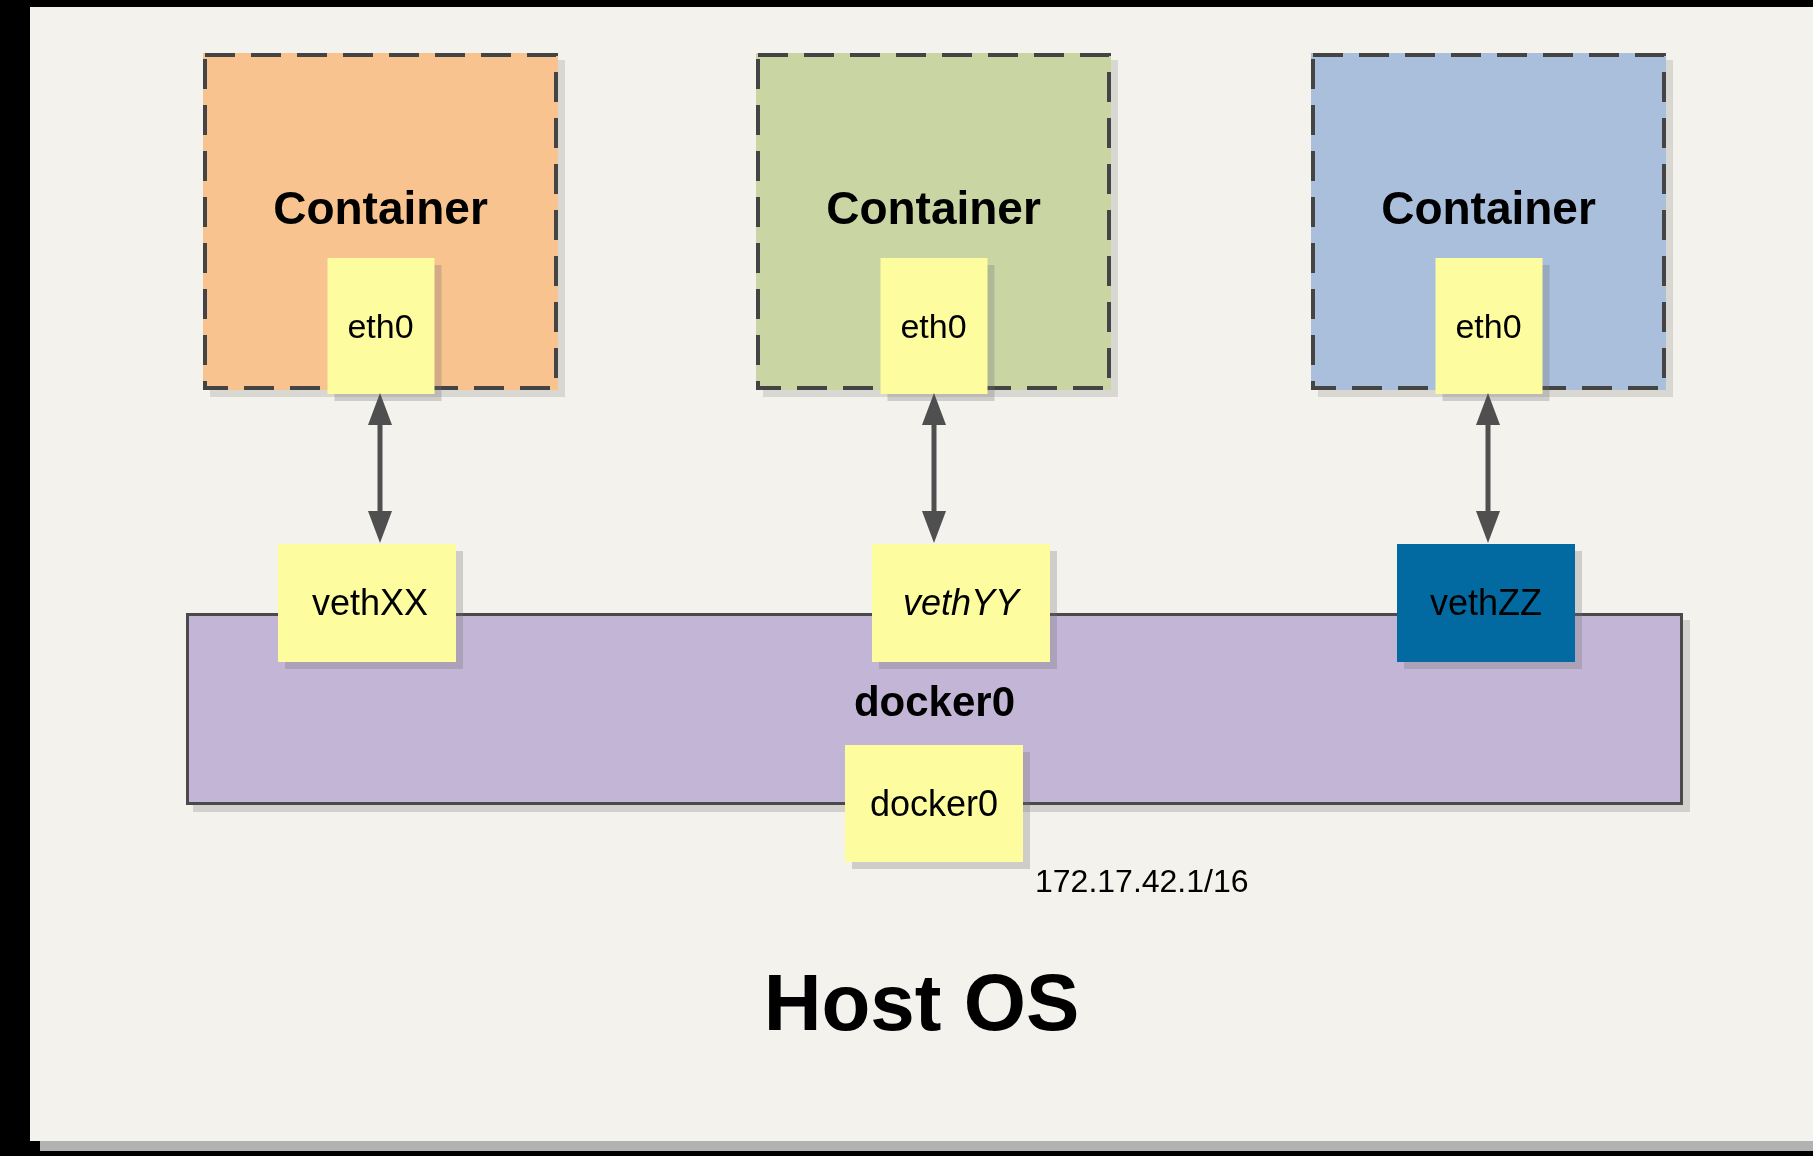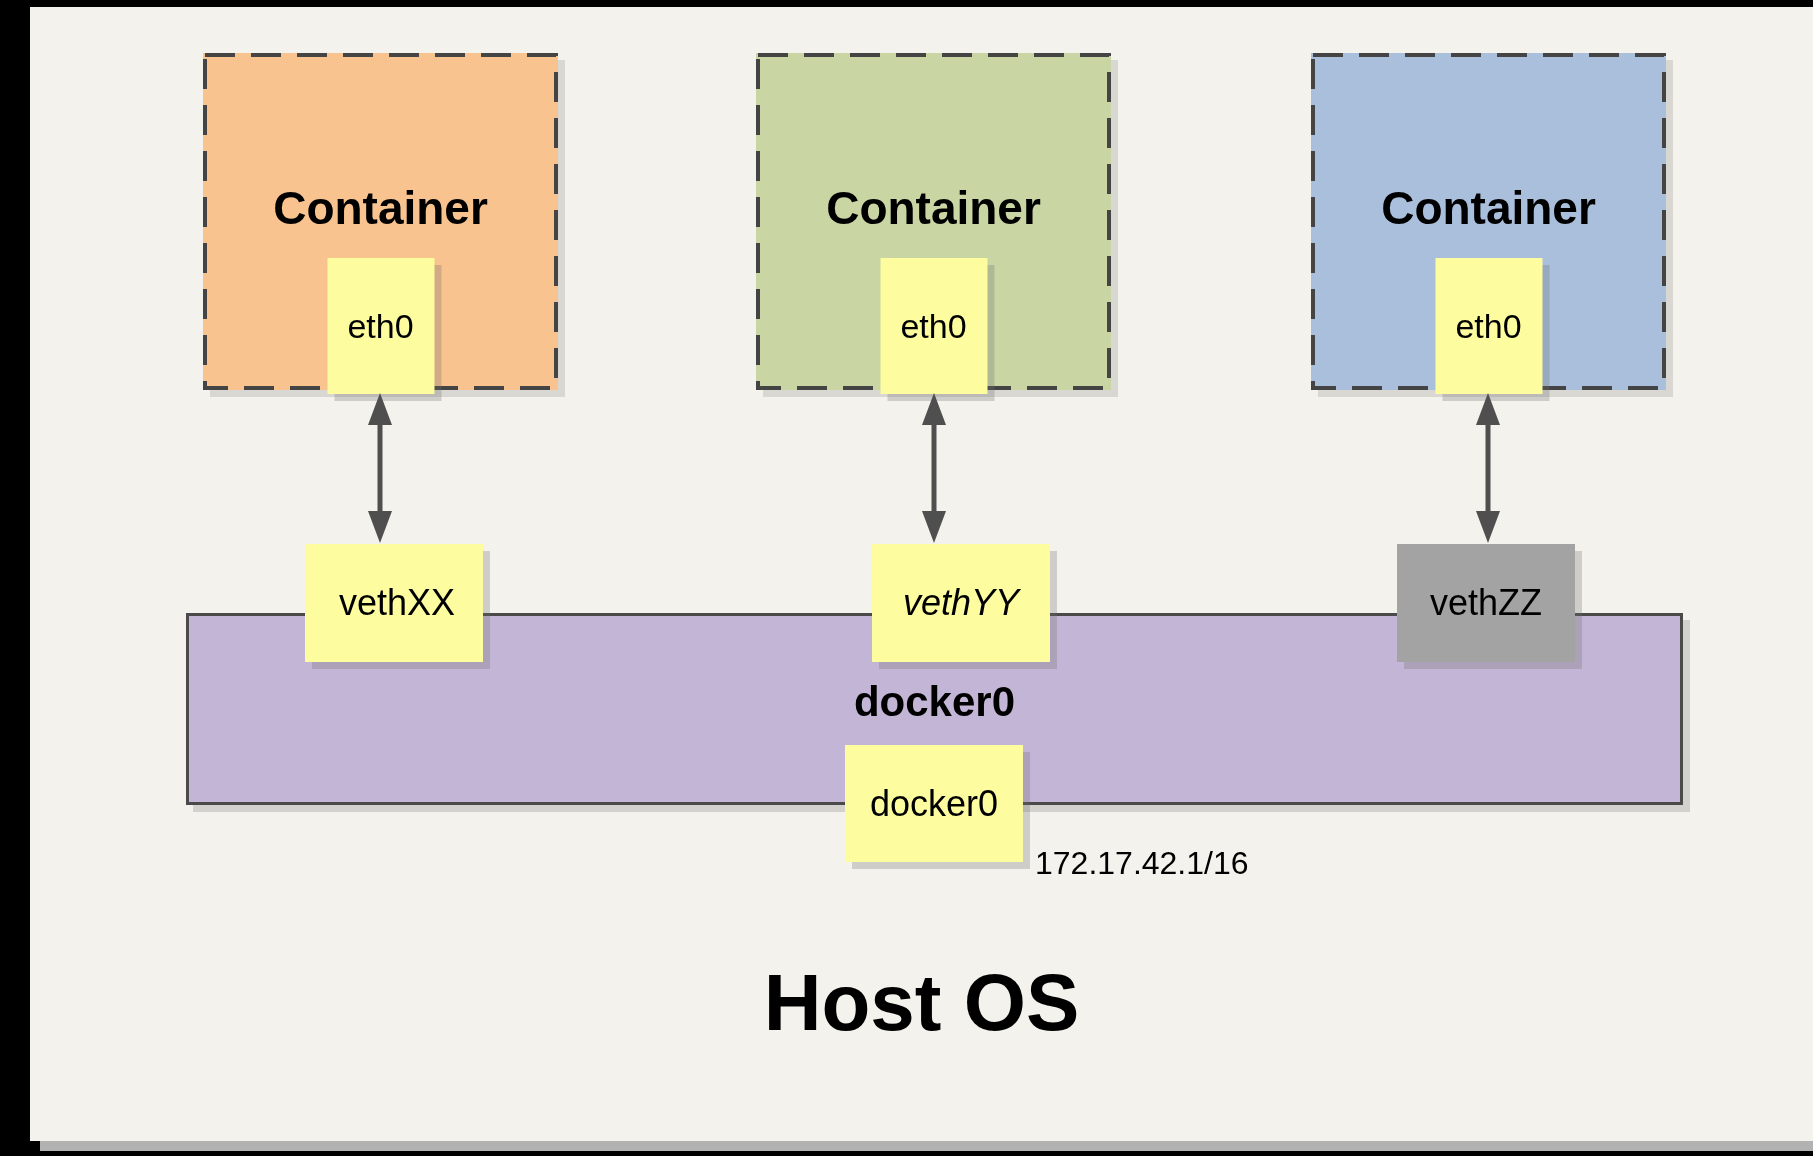--- a/index.html
+++ b/index.html
@@ -54,21 +54,21 @@
     width: 107px; height: 136px;
     font-size: 34px;
     z-index: 2;
   }
   .veth-box {
     top: 537px;
     width: 178px; height: 118px;
     font-size: 36px;
     z-index: 3;
   }
-  .v1 { left: 275px; padding-left: 6px; }
+  .v1 { left: 248px; padding-left: 6px; }
   .v2 { left: 842px; font-style: italic; }
   .v3 { left: 1367px; }
 
   
   .arrow {
     position: absolute; top: 385px;
     width: 44px; height: 152px;
     z-index: 2;
   }
   .a1 { left: 328px; }
@@ -92,21 +92,21 @@
   }
   .bridge-iface-box {
     left: 815px; top: 738px;
     width: 178px; height: 117px;
     font-size: 36px;
     z-index: 3;
   }
 
   .ip-label {
     position: absolute;
-    left: 1005px; top: 838px;
+    left: 1005px; top: 856px;
     font-size: 32px;
     z-index: 2;
   }
 
   .host-label {
     position: absolute;
     left: 0; right: 0; top: 956px;
     text-align: center;
     font-size: 80px;
     line-height: 1;
@@ -164,21 +164,21 @@
       <polygon points="22,1 34,33 10,33" fill="#4f4f4f"></polygon>
       <polygon points="22,151 34,119 10,119" fill="#4f4f4f"></polygon>
     </svg>
 
     <div class="note veth-box v1" style="background: rgb(253, 252, 158);">
       <span>vethXX</span>
     </div>
     <div class="note veth-box v2" style="background: rgb(253, 252, 158);">
       <span>vethYY</span>
     </div>
-    <div class="note veth-box v3" style="background: #a3a3a3;">
+    <div class="note veth-box v3" style="background: #0369a1;">
       <span>vethZZ</span>
     </div>
 
     <div class="bridge-bar" style="background: rgb(195, 181, 214);">
       <span class="bridge-label">docker0</span>
     </div>
 
     <div class="note bridge-iface-box" style="background: rgb(253, 252, 158);">
       <span>docker0</span>
     </div>

